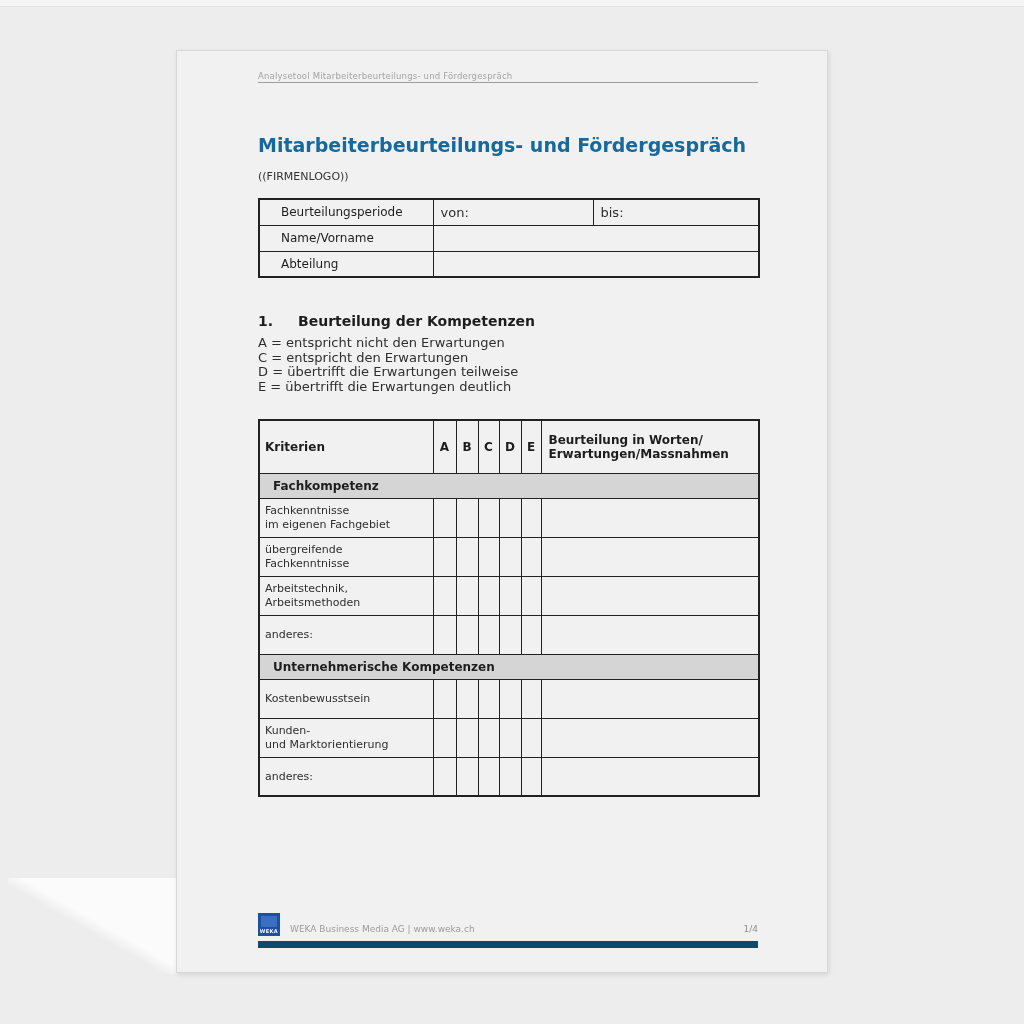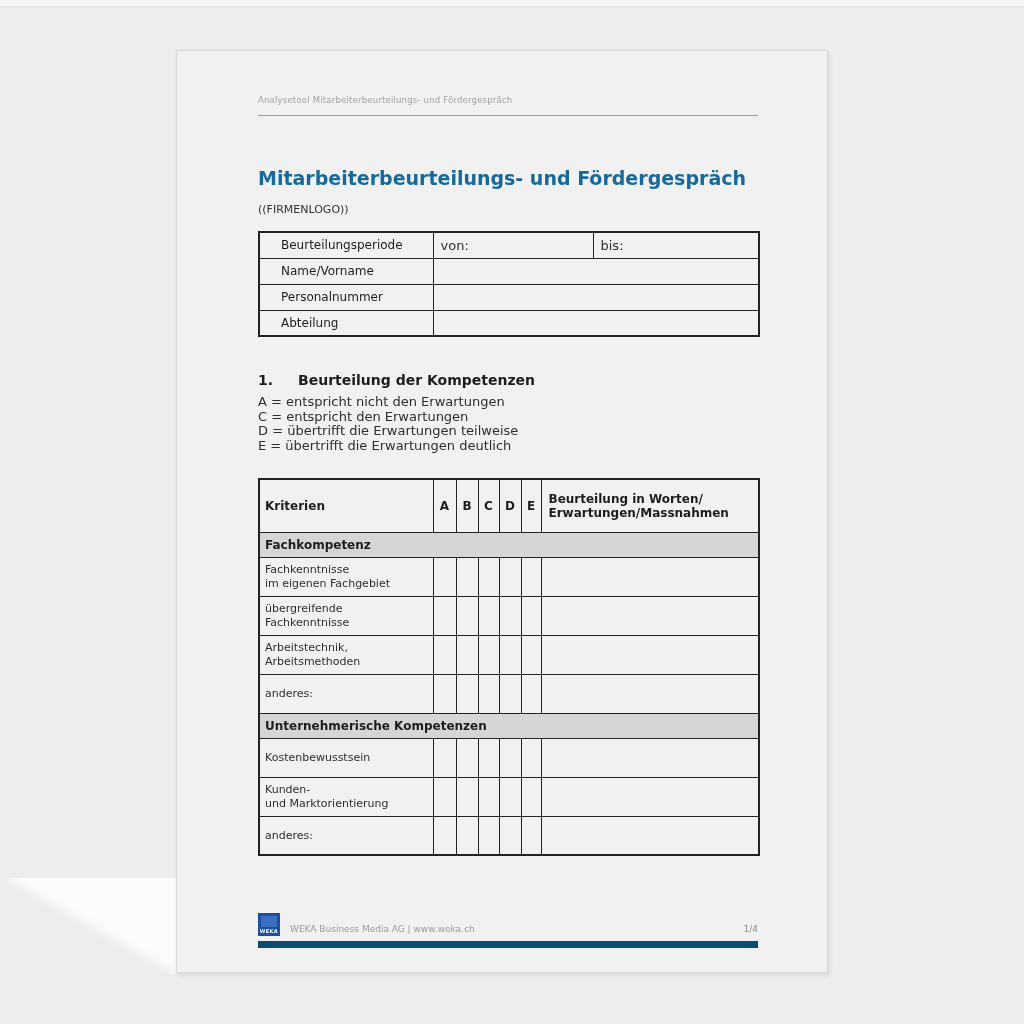--- a/index.html
+++ b/index.html
@@ -24,24 +24,24 @@
 
   .page {
     position: absolute; left: 176px; top: 50px; width: 652px; height: 923px;
     background: #f1f1f1;
     border: 1px solid #d8d8d8;
     box-shadow: 1px 2px 5px rgba(0,0,0,0.10);
   }
   .content { margin-left: 81px; width: 500px; }
 
   .doc-header {
-    margin-top: 44px;
+    margin-top: 20px;
     font-size: 8.5px; line-height: 10px; letter-spacing: 0.2px;
     color: #a3a3a3;
-    padding-bottom: 10px;
+    padding-bottom: 1px;
     border-bottom: 1px solid #9e9e9e;
   }
 
   .doc-title {
     margin: 49px 0 0 0;
     font-size: 19px; line-height: 26px; font-weight: bold;
     color: #17689b;
   }
   .firmenlogo {
     margin-top: 12px;
@@ -65,21 +65,21 @@
   .legend { margin-top: 6px; font-size: 13px; line-height: 14.5px; color: #2e2e2e; }
   .legend div { white-space: nowrap; }
 
   .rating-table { margin-top: 25px; width: 500px; border: 2px solid #222; }
   .rt-header td { height: 53px; vertical-align: middle; }
   .rt-criteria-h { font-size: 12px; font-weight: bold; padding-left: 5px; color: #1d1d1d; }
   .rt-grade-h { font-size: 12px; font-weight: bold; text-align: center; color: #1d1d1d; }
   .rt-assess-h { font-size: 12px; font-weight: bold; line-height: 14px; padding-left: 7px; color: #1d1d1d; margin-top: 12px; }
   .rt-section td {
     height: 25px; background: #d5d5d5;
-    font-size: 12px; font-weight: bold; padding-left: 5px;
+    font-size: 12px; font-weight: bold; padding-left: 13px;
     vertical-align: middle; color: #1d1d1d;
   }
   .rt-row td { height: 39px; }
   .rt-label { font-size: 11px; line-height: 13.5px; padding-left: 5px; vertical-align: middle; color: #2e2e2e; }
   .rt-label span { display: block; }
 
   .doc-footer {
     position: absolute; left: 81px; top: 862px; width: 500px;
     display: flex; align-items: flex-end;
     padding-bottom: 5px;
@@ -124,24 +124,20 @@
             <col style="width:166px">
           </colgroup>
         <tbody>
             <tr>
           <td class="info-label">Beurteilungsperiode</td>
           <td class="info-value">von:</td>
           <td class="info-value">bis:</td>
         </tr>
         <tr>
           <td class="info-label">Name/Vorname</td>
-          <td class="info-value" colspan="2"></td>
-        </tr>
-        <tr>
-          <td class="info-label">Personalnummer</td>
           <td class="info-value" colspan="2"></td>
         </tr>
         <tr>
           <td class="info-label">Abteilung</td>
           <td class="info-value" colspan="2"></td>
         </tr>
       </tbody>
         </table>
 
       <div class="section-heading">

